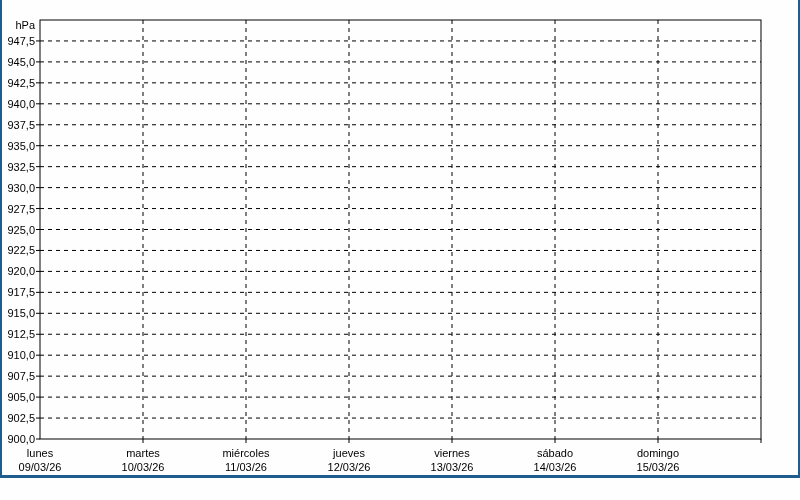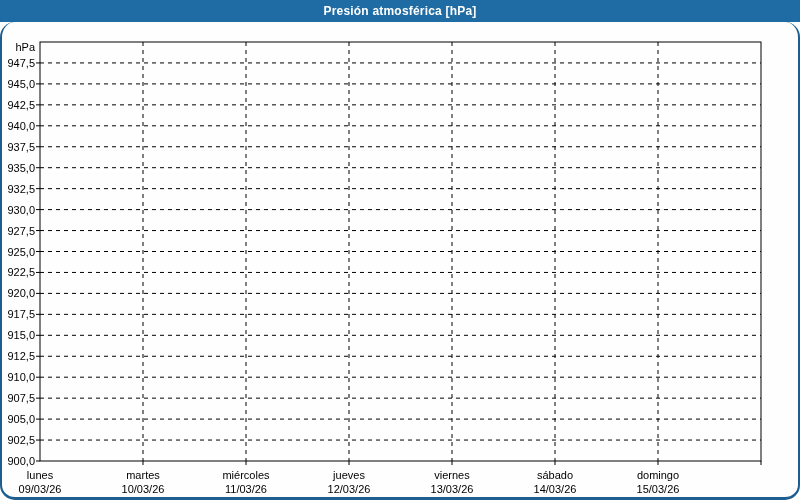--- a/index.html
+++ b/index.html
@@ -19,32 +19,28 @@
     letter-spacing:0.2px;
   }
   .chart-body{
     position:relative;
     height:478px;
     box-sizing:border-box;
     border-left:2px solid var(--frame-border,#1d5d8f);
     border-right:2px solid var(--frame-border,#1d5d8f);
     border-bottom:3px solid var(--frame-border,#1d5d8f);
     background:var(--plot-bg,#fdfefd);
-    border-radius:15px;
   }
   .chart-body svg{position:absolute;left:0;top:0;display:block;}
   text{font-family:"Liberation Sans",sans-serif;}
 </style>
 </head>
 <body>
 
 <div class="window">
-  <div class="titlebar">
-    <span>Presión atmosférica [hPa]</span>
-  </div>
   <div class="chart-body">
     <svg id="chart-svg" width="796" height="475">
         <rect x="38" y="20" width="721" height="419" fill="#fdfefd" stroke="#000000" stroke-width="1"></rect>
         <text x="33" y="29" text-anchor="end" font-size="11" fill="#000000">hPa</text>
         <line x1="38" y1="40.95" x2="759" y2="40.95" stroke="#000000" stroke-width="1" stroke-dasharray="4,4"></line>
         <line x1="34" y1="40.95" x2="38" y2="40.95" stroke="#000000" stroke-width="1"></line>
         <text x="33" y="44.95" text-anchor="end" font-size="11" fill="#000000">947,5</text>
         <line x1="38" y1="61.900000000000006" x2="759" y2="61.900000000000006" stroke="#000000" stroke-width="1" stroke-dasharray="4,4"></line>
         <line x1="34" y1="61.900000000000006" x2="38" y2="61.900000000000006" stroke="#000000" stroke-width="1"></line>
         <text x="33" y="65.9" text-anchor="end" font-size="11" fill="#000000">945,0</text>

